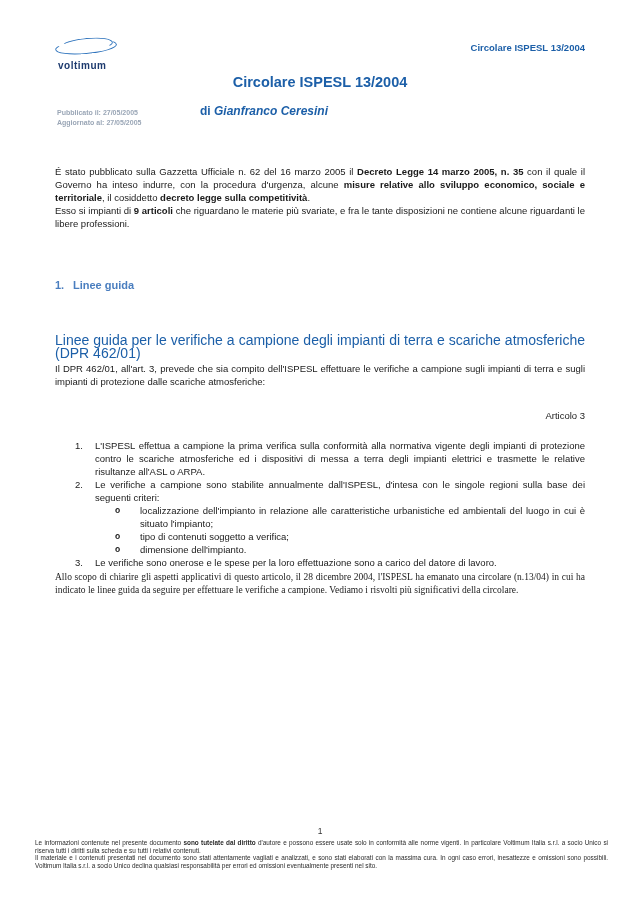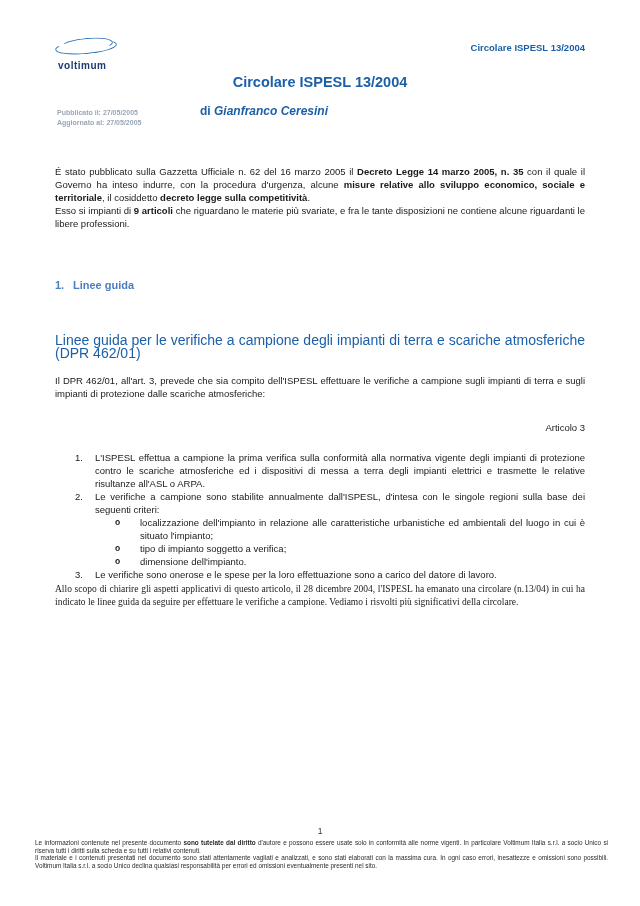--- a/index.html
+++ b/index.html
@@ -78,21 +78,21 @@
     font-size:11px; font-weight:bold;
     color:#4a7ebf;
   }
   .section-heading .sec-num { display:inline-block; width:18px; }
   .subheading {
     margin-top:42px;
     font-size:14px; font-weight:normal;
     color:#1c5fa8;
     text-align:justify;
   }
-  .p-dpr { margin-top:14px; }
+  .p-dpr { margin-top:2px; }
   .articolo { margin-top:21px;text-align:right; }
   .list { margin-top:17px; }
   .li { display:flex; }
   .li .num {
     flex:0 0 20px; margin-left:20px; text-align:left;
   }
   .li .li-text { flex:1; text-align:justify; }
   .sub-li { display:flex; }
   .sub-li .bullet {
     flex:0 0 25px; margin-left:60px; text-align:left;
@@ -162,21 +162,21 @@
         <span class="num">2.</span>
         <span class="li-text">Le verifiche a campione sono stabilite annualmente dall'ISPESL, d'intesa con le singole regioni sulla base dei seguenti criteri:</span>
       </div>
 
       <div class="sub-li">
         <span class="bullet">o</span>
         <span class="li-text">localizzazione dell'impianto in relazione alle caratteristiche urbanistiche ed ambientali del luogo in cui è situato l'impianto;</span>
       </div>
       <div class="sub-li">
         <span class="bullet">o</span>
-        <span class="li-text">tipo di impianto soggetto a verifica;</span>
+        <span class="li-text">tipo di contenuti soggetto a verifica;</span>
       </div>
       <div class="sub-li">
         <span class="bullet">o</span>
         <span class="li-text">dimensione dell'impianto.</span>
       </div>
 
       <div class="li">
         <span class="num">3.</span>
         <span class="li-text">Le verifiche sono onerose e le spese per la loro effettuazione sono a carico del datore di lavoro.</span>
       </div>

